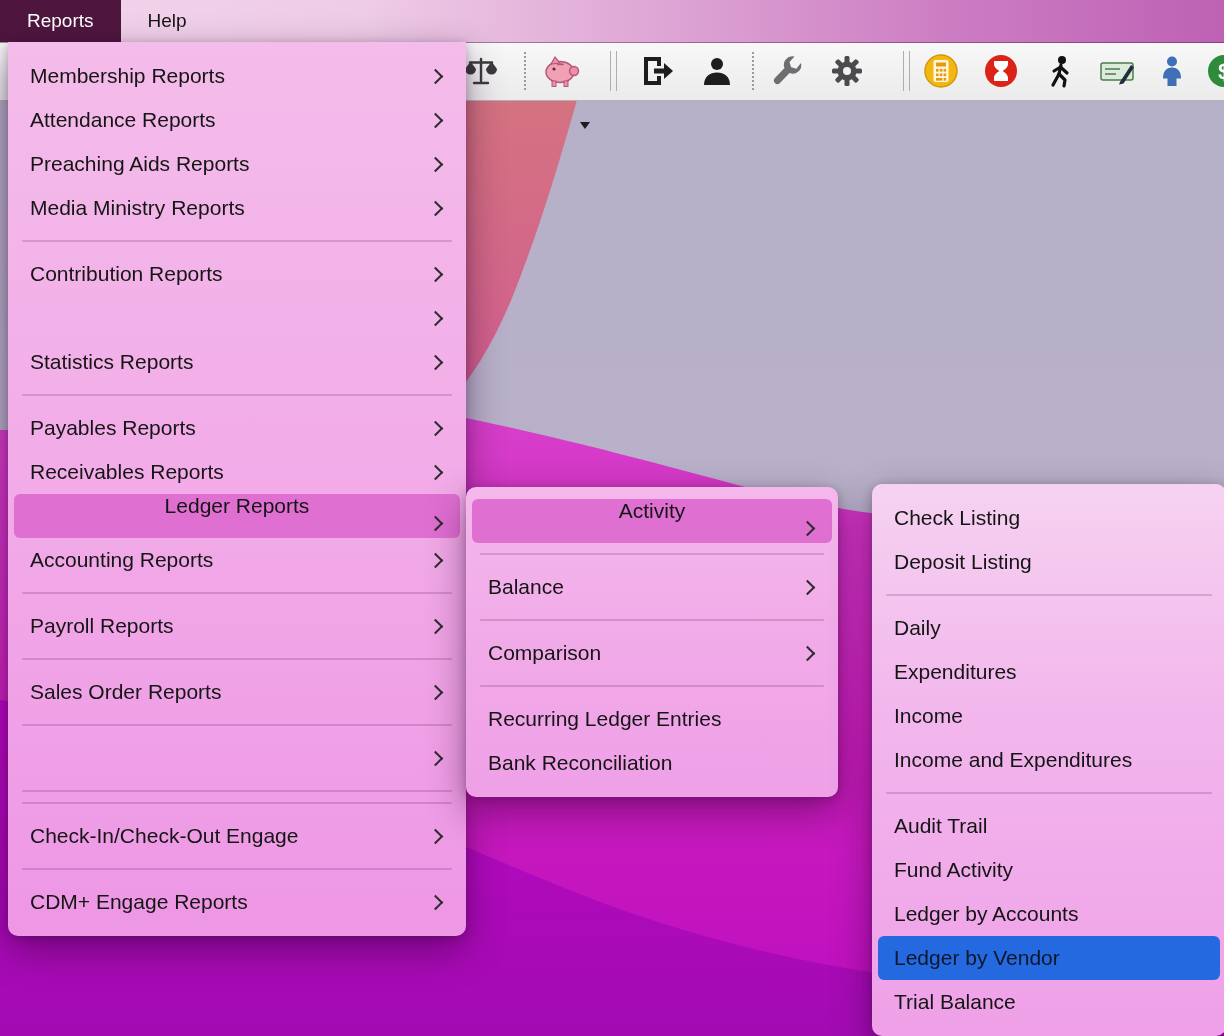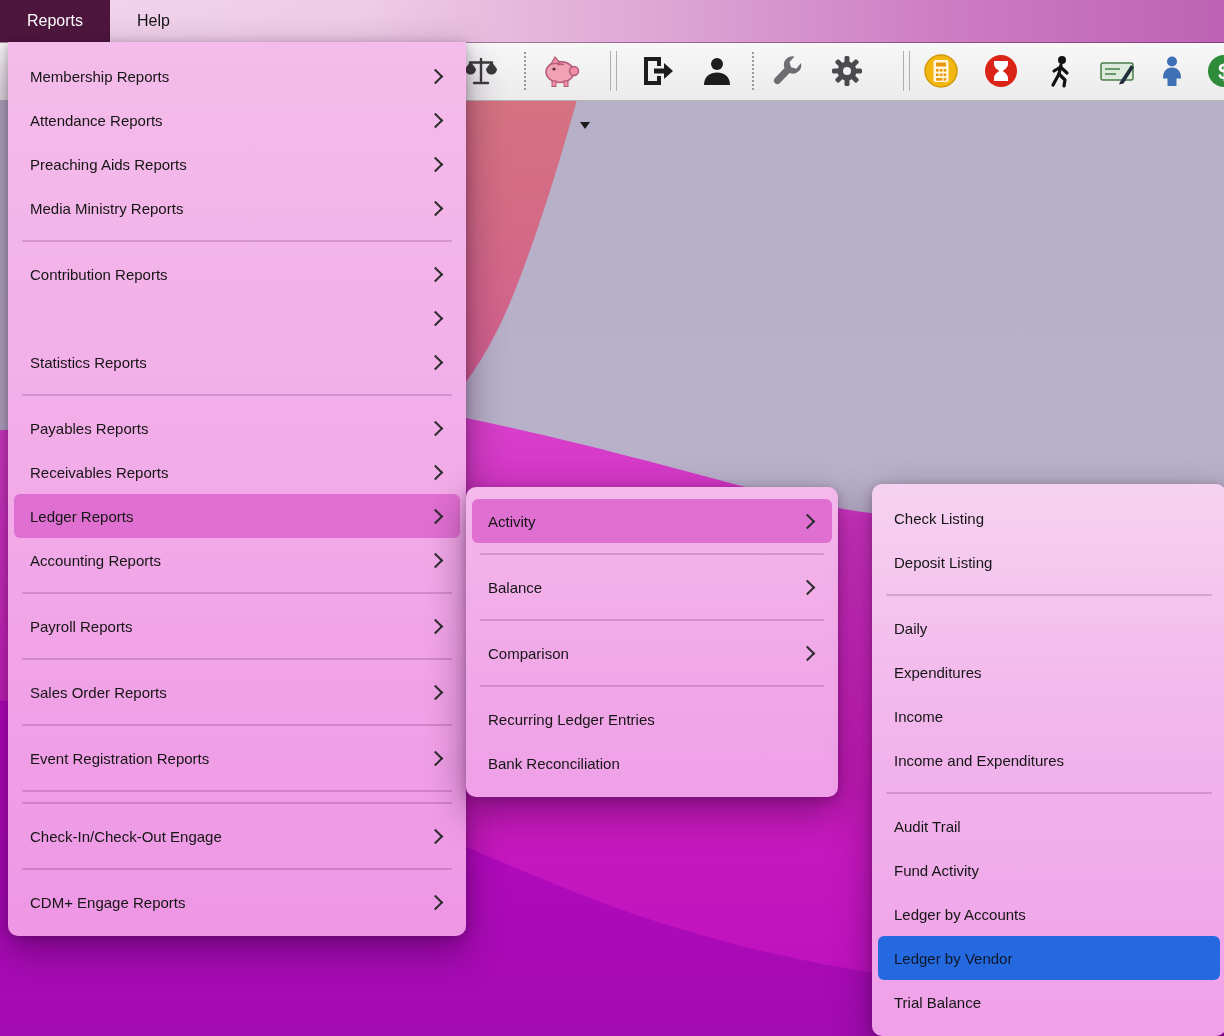--- a/index.html
+++ b/index.html
@@ -12,21 +12,21 @@
   .wallpaper{position:absolute;inset:0;z-index:0;}
   
   .menubar{
     position:absolute;top:0;left:0;width:1224px;height:42px;z-index:50;
     display:flex;align-items:stretch;
     background:linear-gradient(90deg,#f3d5ec 0%,#eecbe6 30%,#dfa9d6 52%,#cc7cc2 78%,#bd62b4 100%);
     border-bottom:1px solid rgba(60,15,50,.4);
   }
   .menubar-item{
     display:flex;align-items:center;padding:0 27px;
-    font-size:16px;color:#141414;white-space:nowrap;
+    font-size:19px;color:#141414;white-space:nowrap;
   }
   .menubar-item.selected{background:#4e163e;color:#ffffff;}
   
   .toolbar{
     position:absolute;top:42px;left:0;width:1224px;height:58px;z-index:10;
     background:linear-gradient(#f9f8f9,#ecebec);
     border-bottom:1px solid #b3b3b3;
   }
   .tool{position:absolute;top:50%;transform:translate(-50%,-50%);line-height:0;}
   .tb-sep-dotted{position:absolute;top:10px;height:38px;border-left:2.5px dotted #9a9a9a;}
@@ -48,23 +48,23 @@
     left:466px;top:487px;width:372px;border-radius:10px;z-index:61;
     background:linear-gradient(180deg,#f4b8eb 0%,#f1a9e8 55%,#efa0e7 100%);
   }
   #menu-activity{
     left:872px;top:484px;width:354px;border-radius:10px;z-index:62;
     background:linear-gradient(180deg,#f6d2f1 0%,#f2b6ec 42%,#efa0e8 100%);
   }
   .menu-item{
     height:44px;margin:0 6px;padding:0 16px;border-radius:6px;
     display:flex;align-items:center;
-    font-size:15px;color:#151515;white-space:nowrap;
-  }
-  .menu-item.hl-pink{background:#e06fd2;}
+    font-size:21px;color:#151515;white-space:nowrap;
+  }
+  .menu-item.hl-pink{background:#e06fd2;flex-direction:column;}
   .menu-item.hl-blue{background:#2569e0;color:#0f172a;}
   .menu-label{flex:0 1 auto;}
   .chevron{
     margin-left:auto;margin-right:3px;width:9px;height:9px;
     border-right:2.6px solid #2d2d2d;border-top:2.6px solid #2d2d2d;
     transform:rotate(45deg);flex:0 0 auto;
   }
   .menu-sep{height:2px;background:rgba(75,10,65,.18);margin:10px 14px;border-radius:1px;}
 </style>
 </head>
@@ -285,21 +285,20 @@
       <span class="menu-label">Payroll Reports</span>
       <span class="chevron"></span>
     </div>
     <div class="menu-sep"></div>
     <div class="menu-item">
       <span class="menu-label">Sales Order Reports</span>
       <span class="chevron"></span>
     </div>
     <div class="menu-sep"></div>
     <div class="menu-item">
-      <span class="menu-label">Event Registration Reports</span>
       <span class="chevron"></span>
     </div>
     <div class="menu-sep"></div>
     <div class="menu-sep"></div>
     <div class="menu-item">
       <span class="menu-label">Check-In/Check-Out Engage</span>
       <span class="chevron"></span>
     </div>
     <div class="menu-sep"></div>
     <div class="menu-item">

